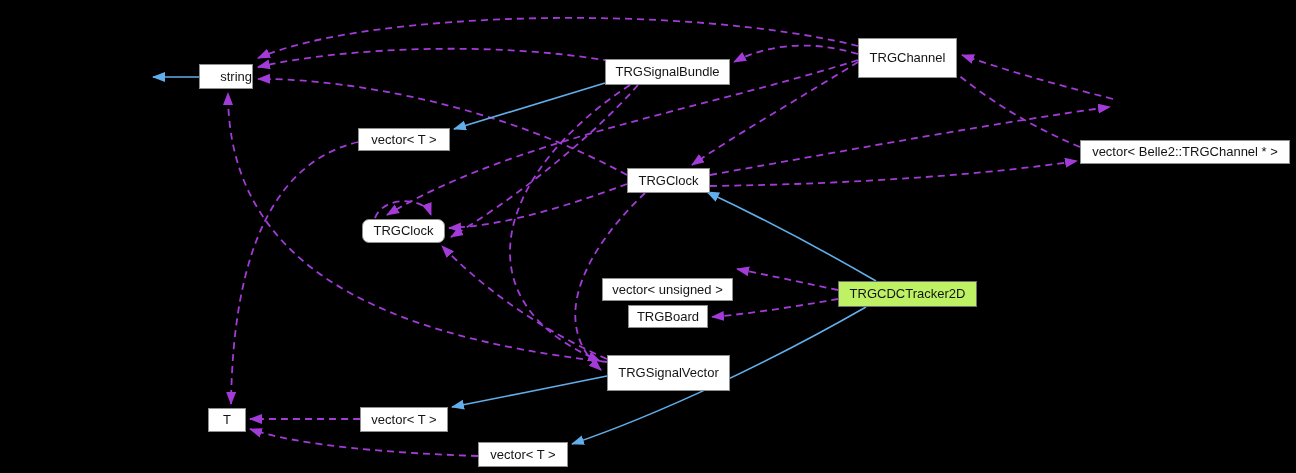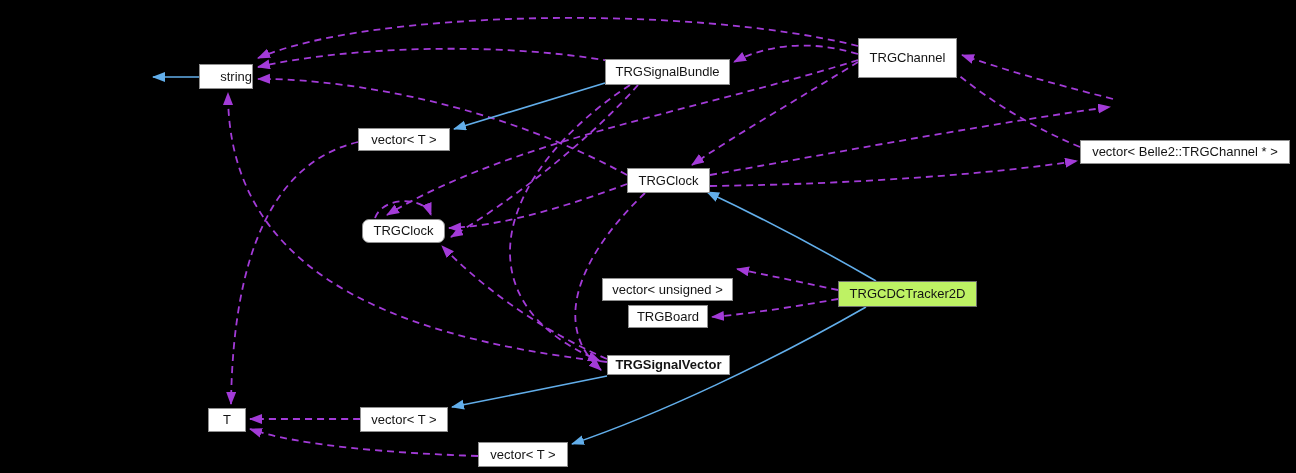--- a/index.html
+++ b/index.html
@@ -77,21 +77,21 @@
     </div>
   <div class="node" style="left: 602px; top: 256px; width: 131px; height: 23px; margin-top: 22px;">
       <span>vector&lt; unsigned &gt;</span>
     </div>
   <div class="node" style="left: 628px; top: 305px; width: 80px; height: 23px;">
       <span>TRGBoard</span>
     </div>
   <div class="node main" style="left: 838px; top: 281px; width: 139px; height: 26px;">
       <span>TRGCDCTracker2D</span>
     </div>
-  <div class="node" style="left: 607px; top: 355px; width: 123px; height: 20px; font-weight: bold;">
+  <div class="node" style="left: 607px; top: 355px; width: 123px; height: 36px;">
       <span>TRGSignalVector</span>
     </div>
   <div class="node" style="left: 208px; top: 408px; width: 38px; height: 24px;">
       <span>T</span>
     </div>
   <div class="node" style="left: 360px; top: 407px; width: 88px; height: 25px;">
       <span>vector&lt; T &gt;</span>
     </div>
   <div class="node" style="left: 478px; top: 442px; width: 90px; height: 25px;">
       <span>vector&lt; T &gt;</span>

